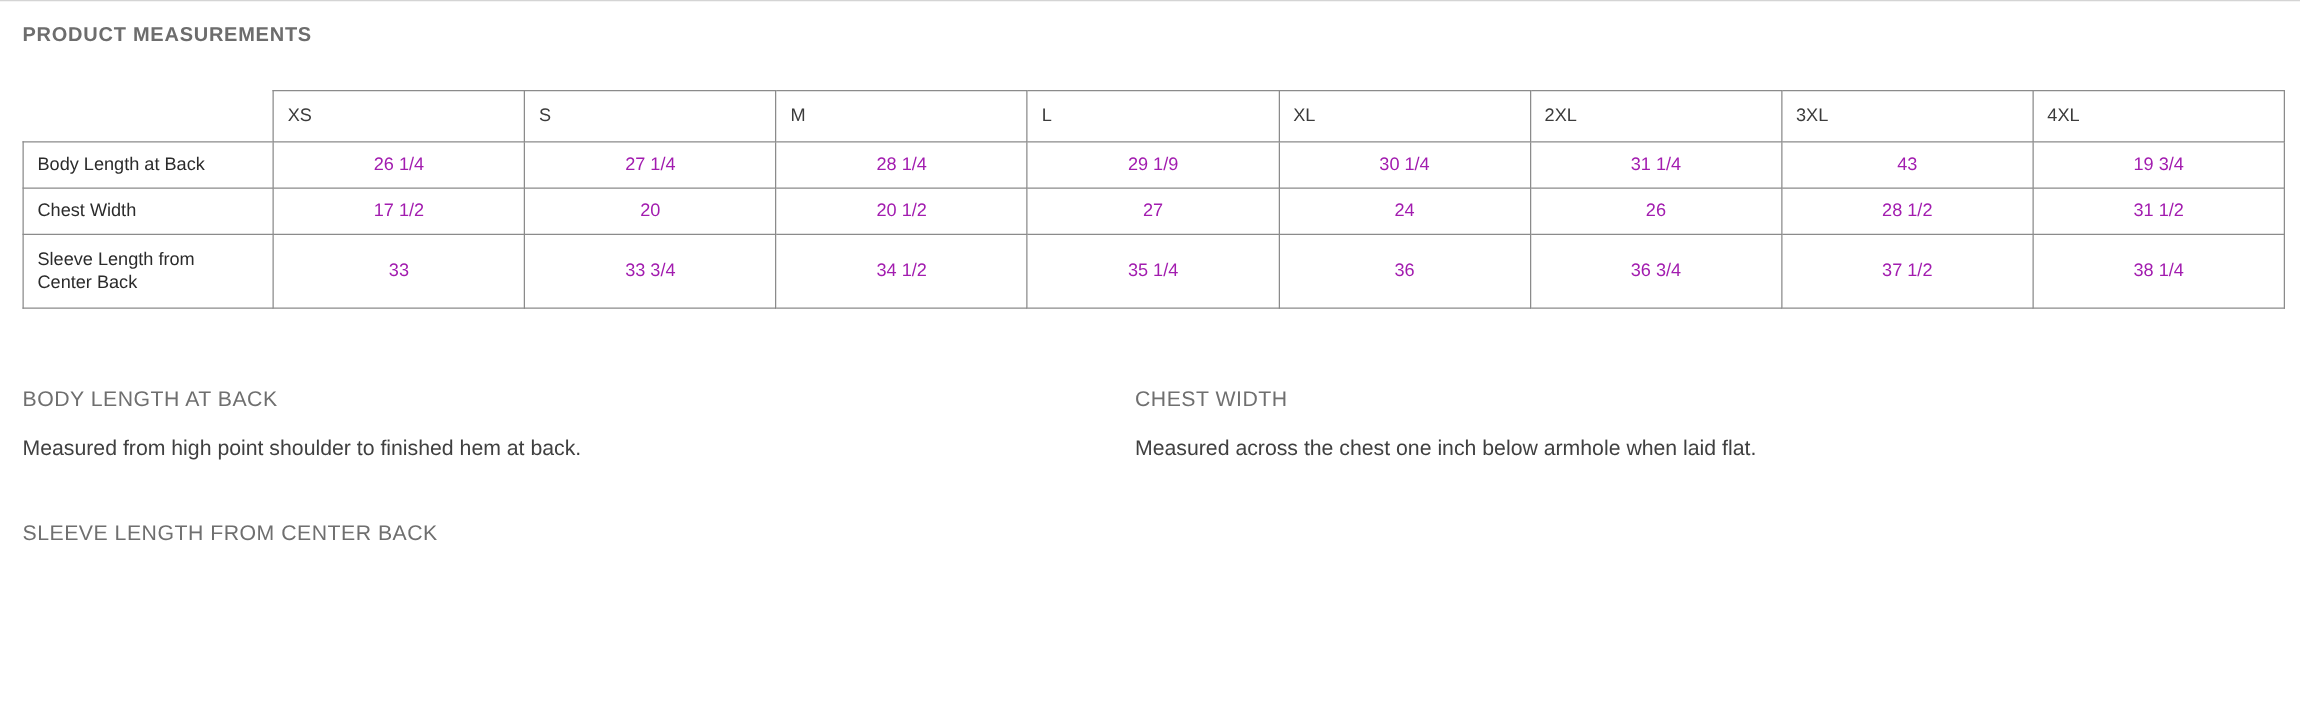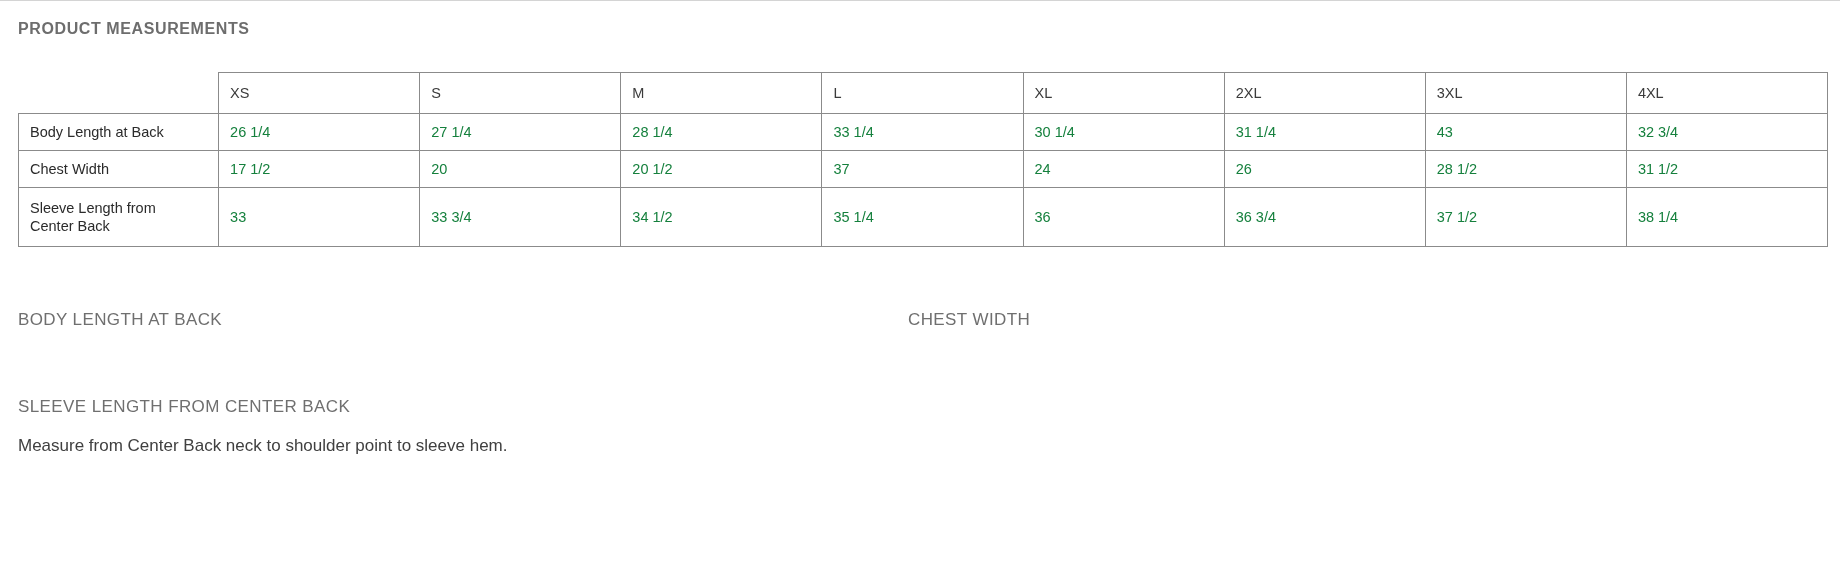--- a/index.html
+++ b/index.html
@@ -69,21 +69,22 @@
   }
   table.size-table thead th.corner {
     border: none;
     background: transparent;
   }
   table.size-table tbody th.row-label {
     color: #2b2b2b;
     font-size: 14.5px;
   }
   table.size-table tbody td {
-    color: #15803d;
+    color: #a21caf;
+    text-align: center;
   }
   .tall-row th.row-label,
   .tall-row td {
     height: 40px;
   }
   .row-label .label-inner {
     display: block;
     max-width: 150px;
   }
 
@@ -149,34 +150,34 @@
         </tr>
       </thead>
       <tbody>
         <tr>
           <th class="row-label">
               <span class="label-inner">Body Length at Back</span>
             </th>
           <td>26 1/4</td>
           <td>27 1/4</td>
           <td>28 1/4</td>
-          <td>33 1/4</td>
+          <td>29 1/9</td>
           <td>30 1/4</td>
           <td>31 1/4</td>
           <td>43</td>
-          <td>32 3/4</td>
+          <td>19 3/4</td>
         </tr>
         <tr>
           <th class="row-label">
               <span class="label-inner">Chest Width</span>
             </th>
           <td>17 1/2</td>
           <td>20</td>
           <td>20 1/2</td>
-          <td>37</td>
+          <td>27</td>
           <td>24</td>
           <td>26</td>
           <td>28 1/2</td>
           <td>31 1/2</td>
         </tr>
         <tr class="tall-row">
           <th class="row-label">
               <span class="label-inner">Sleeve Length from Center Back</span>
             </th>
           <td>33</td>
@@ -189,24 +190,25 @@
           <td>38 1/4</td>
         </tr>
       </tbody>
     </table>
   </div>
 
   <div class="notes">
     <div class="note-grid">
       <div class="note">
         <div class="note-title">BODY LENGTH AT BACK</div>
+        <div class="note-body">Measured from high point shoulder to finished hem at back.</div>
       </div>
       <div class="note">
         <div class="note-title">CHEST WIDTH</div>
+        <div class="note-body">Measured across the chest one inch below armhole when laid flat.</div>
       </div>
       <div class="note">
         <div class="note-title">SLEEVE LENGTH FROM CENTER BACK</div>
-        <div class="note-body">Measure from Center Back neck to shoulder point to sleeve hem.</div>
       </div>
     </div>
   </div>
 
 </div>
 
 </body></html>

